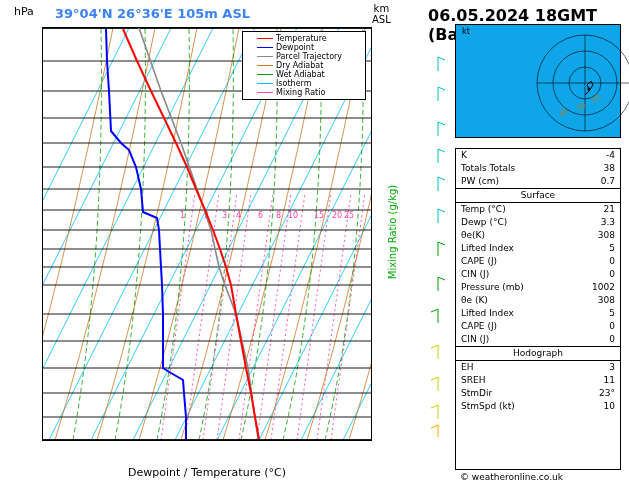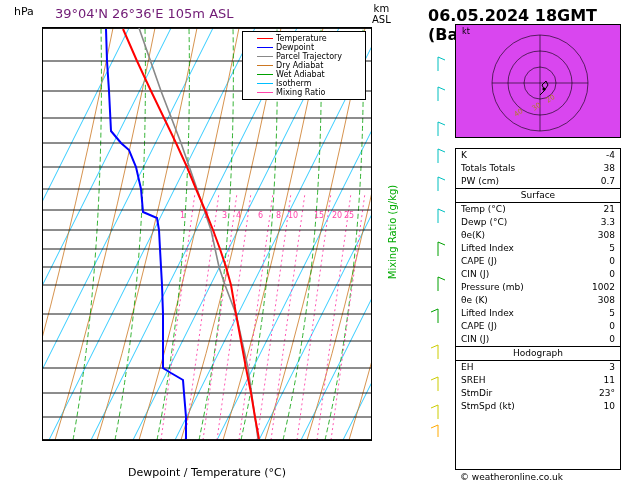--- a/index.html
+++ b/index.html
@@ -1,35 +1,35 @@
 <!DOCTYPE html>
 <html><head>
 <meta charset="utf-8">
 <style>
   html,body{margin:0;padding:0;}
   body{width:629px;height:486px;background:#ffffff;font-family:"DejaVu Sans",sans-serif;position:relative;overflow:hidden;}
   .abs{position:absolute;}
   
   #skewt{left:0;top:0;width:420px;height:486px;}
   #hpa{left:14px;top:5px;font-size:11px;color:#000;}
-  #title{left:55px;top:6px;font-size:13px;color:#701a75;font-weight:normal;}
+  #title{left:55px;top:6px;font-size:13px;color:#3b82f6;font-weight:bold;}
   #kmasl{left:372px;top:3px;font-size:10px;color:#000;line-height:11px;text-align:center;}
   .plotbox{left:42px;top:27px;width:330px;height:414px;border:1px solid #000;box-sizing:border-box;background:#fff;overflow:hidden;}
   .ylab{right:100%;padding-right:3px;font-size:10px;color:#000;transform:translateY(-50%);white-space:nowrap;}
   .xlab{top:100%;padding-top:3px;font-size:10px;color:#000;transform:translateX(-50%);white-space:nowrap;}
   .kmlab{left:100%;padding-left:4px;font-size:10px;color:#000;transform:translateY(-50%);white-space:nowrap;}
   #xaxis-title{left:207px;top:466px;font-size:11px;color:#000;transform:translateX(-50%);text-align:right;}
   #mixlabel{left:392px;top:232px;font-size:10px;color:#0a0;transform:translate(-50%,-50%) rotate(-90deg);white-space:nowrap;}
   
   #legend{left:242px;top:31px;width:124px;border:1px solid #000;background:#fff;padding:2px 14px;box-sizing:border-box;}
   .lgrow{display:flex;align-items:center;height:9px;font-size:8px;color:#000;}
   .lgline{width:16px;height:0;border-top:1.4px solid #000;margin-right:3px;flex:none;}
   
   #rdate{left:428px;top:6px;font-size:16px;color:#000;font-weight:bold;}
-  #hodobox{left:455px;top:24px;width:166px;height:114px;border:1px solid #000;background:#d946ef;box-sizing:border-box;}
+  #hodobox{left:455px;top:24px;width:166px;height:114px;border:1px solid #000;background:#0ea5e9;box-sizing:border-box;padding-left:45px;}
   #kt{left:6px;top:2px;font-size:8px;color:#000;}
   #tablebox{left:455px;top:148px;width:166px;height:322px;border:1px solid #000;background:#fff;box-sizing:border-box;font-size:9px;color:#000;}
   .trow{display:flex;justify-content:space-between;padding:0 5px;height:13px;line-height:13px;}
   .thead{text-align:center;height:13px;line-height:13px;border-top:1px solid #000;border-bottom:1px solid #000;font-size:9px;}
   #copyright{left:460px;top:472px;font-size:9px;color:#000;}
   .windcol{left:424px;top:27px;width:28px;height:414px;}
 </style>
 </head>
 <body>
 

